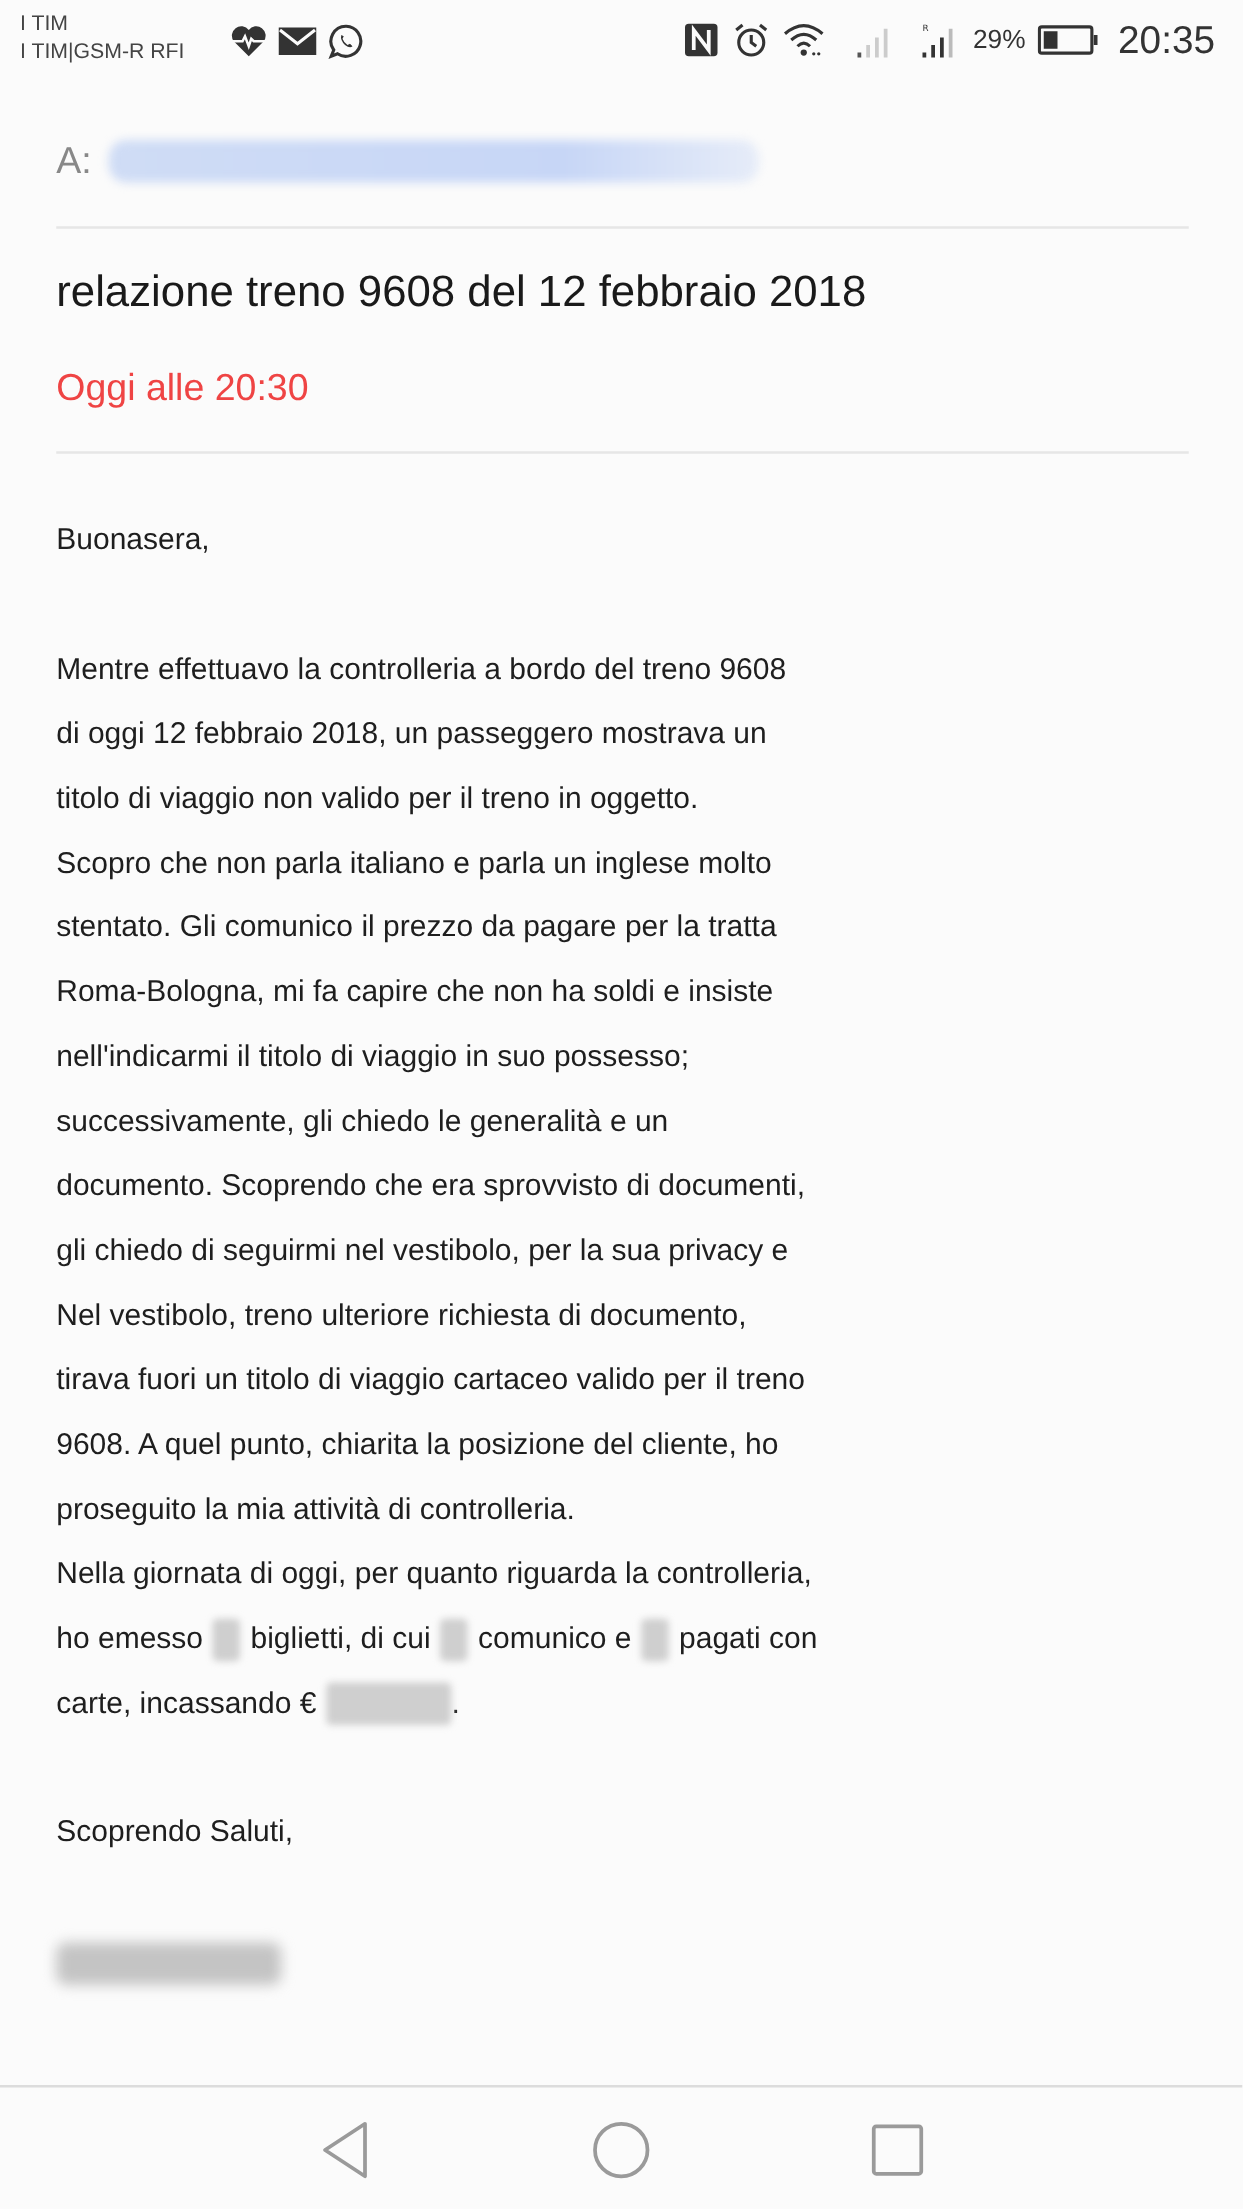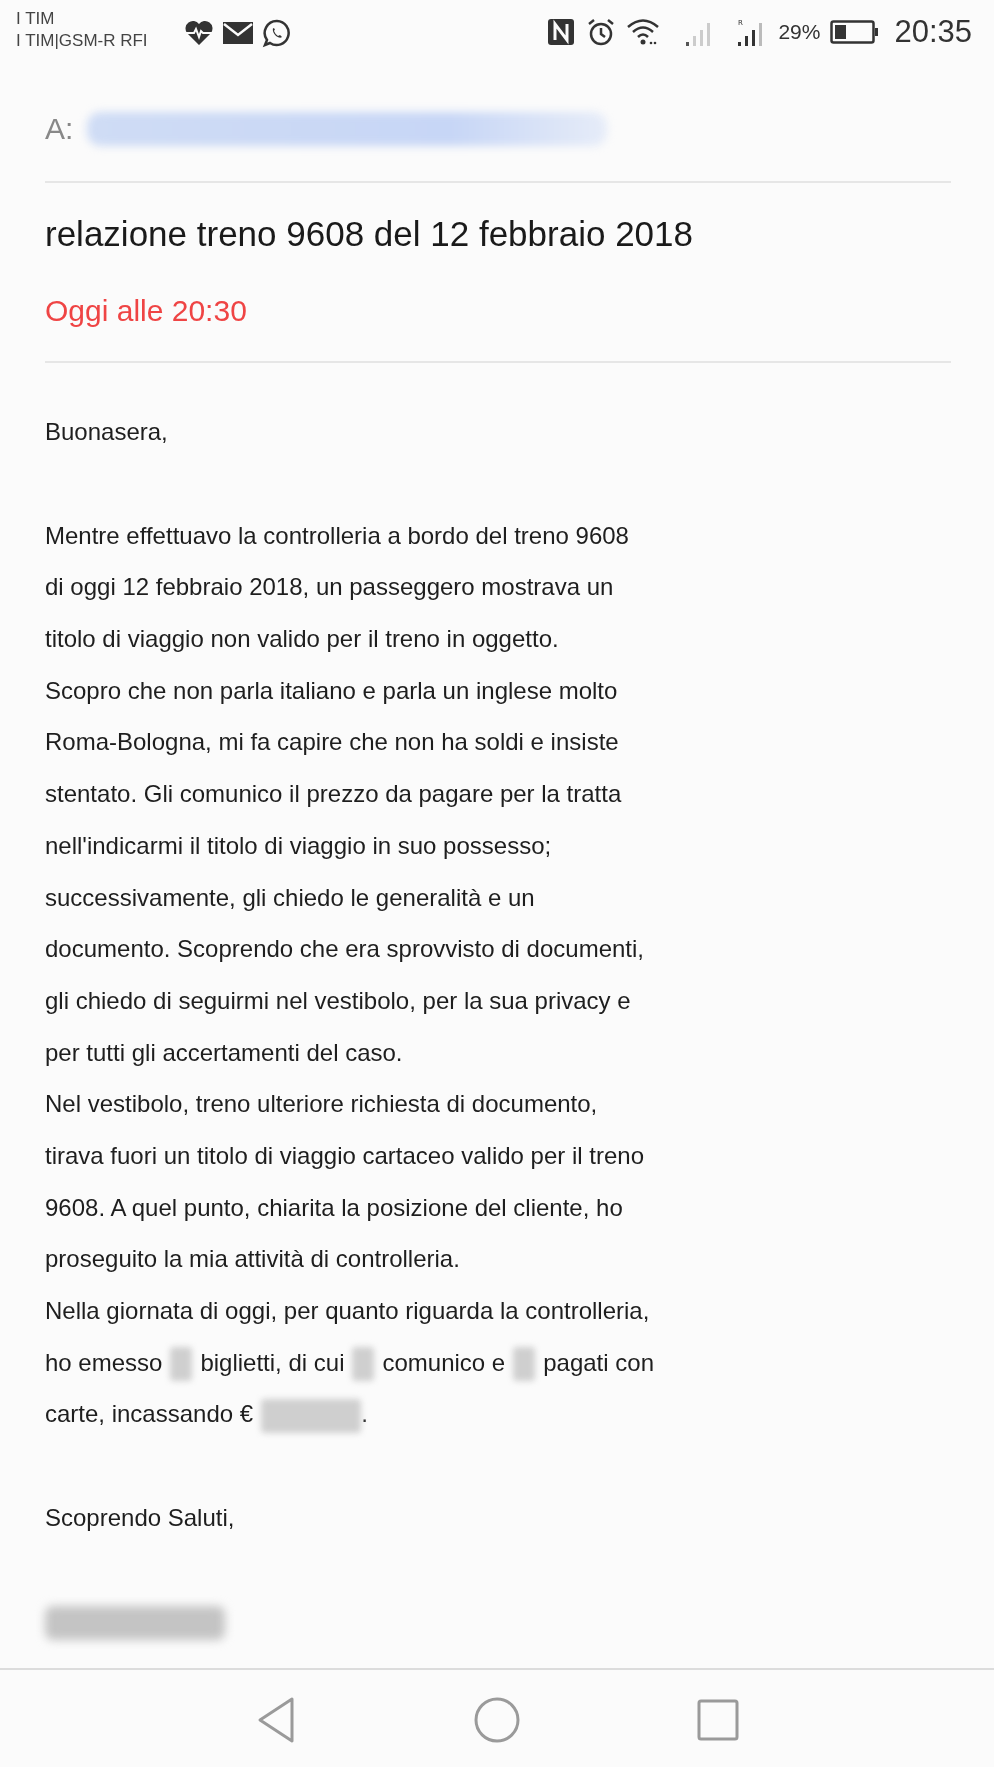--- a/index.html
+++ b/index.html
@@ -176,27 +176,26 @@
   <div class="date">Oggi alle 20:30</div>
   <div class="divider" style="top:361px"></div>
 
   <div class="mail-body">
     <div class="line">Buonasera,</div>
     <div class="gap"></div>
     <div class="line">Mentre effettuavo la controlleria a bordo del treno 9608</div>
     <div class="line">di oggi 12 febbraio 2018, un passeggero mostrava un</div>
     <div class="line">titolo di viaggio non valido per il treno in oggetto.</div>
     <div class="line">Scopro che non parla italiano e parla un inglese molto</div>
+    <div class="line">stentato. Gli comunico il prezzo da pagare per la tratta</div>
     <div class="line">Roma-Bologna, mi fa capire che non ha soldi e insiste</div>
-    <div class="line">stentato. Gli comunico il prezzo da pagare per la tratta</div>
     <div class="line">nell'indicarmi il titolo di viaggio in suo possesso;</div>
     <div class="line">successivamente, gli chiedo le generalità e un</div>
     <div class="line">documento. Scoprendo che era sprovvisto di documenti,</div>
     <div class="line">gli chiedo di seguirmi nel vestibolo, per la sua privacy e</div>
-    <div class="line">per tutti gli accertamenti del caso.</div>
     <div class="line">Nel vestibolo, treno ulteriore richiesta di documento,</div>
     <div class="line">tirava fuori un titolo di viaggio cartaceo valido per il treno</div>
     <div class="line">9608. A quel punto, chiarita la posizione del cliente, ho</div>
     <div class="line">proseguito la mia attività di controlleria.</div>
     <div class="line">Nella giornata di oggi, per quanto riguarda la controlleria,</div>
 
     <div class="line">
       <span>ho emesso</span><span class="redact r-small">[redacted]</span><span>biglietti, di cui</span><span class="redact r-small">[redacted]</span><span>comunico e</span><span class="redact r-small">[redacted]</span><span>pagati con</span>
     </div>
     <div class="line">

